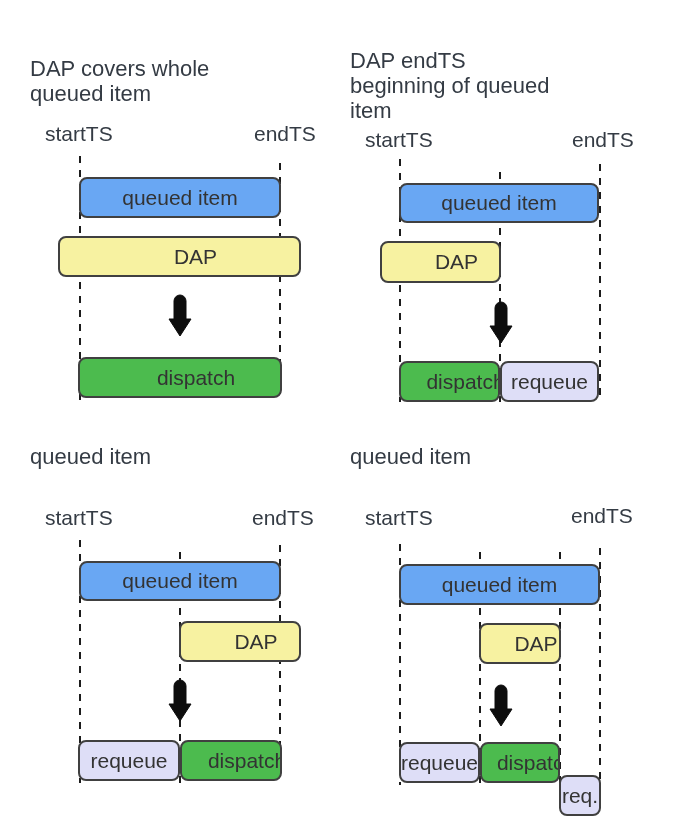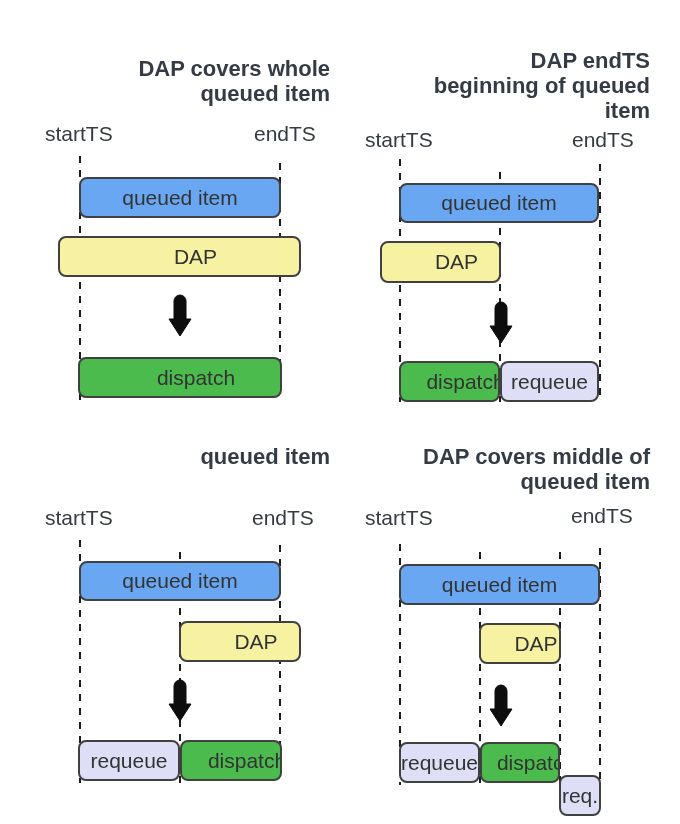--- a/index.html
+++ b/index.html
@@ -1,21 +1,21 @@
 <!DOCTYPE html>
 <html><head>
 <meta charset="utf-8">
 <style>
   html,body { margin:0; padding:0; background:#ffffff; }
   .canvas {
     position:relative; width:680px; height:824px; background:#ffffff;
     font-family:"Liberation Sans", sans-serif; overflow:hidden;
   }
   .title {
-    position:absolute; text-align:right; font-weight:bold;
+    position:absolute; text-align:left; font-weight:normal;
     font-size:22px; line-height:25px; color:#343b44; white-space:nowrap;
   }
   .title div { white-space:nowrap; }
   .ts-label { position:absolute; font-size:21px; color:#343b44; white-space:nowrap; }
   .dash {
     position:absolute; width:2px;
     background:repeating-linear-gradient(180deg,#1c1c1c 0 7px,transparent 7px 14px);
   }
   .bar {
     position:absolute; box-sizing:border-box;
@@ -97,21 +97,20 @@
   <div class="arrow" style="left:165px; top:678px;">
     <svg viewBox="0 0 30 44">
         <path d="M9 8 a6 6 0 0 1 12 0 V26 H26 L15 43 L4 26 H9 Z"></path>
       </svg>
   </div>
 
   <div class="bar requeue" style="left:78px; top:740px; width:102px; height:41px;">requeue</div>
   <div class="bar dispatch" style="left:180px; top:740px; width:102px; height:41px;">dispatch</div>
 
   <div class="title" style="left:350px; top:444px; width:300px;">
-    <div>DAP covers middle of</div>
     <div>queued item</div>
   </div>
   <div class="ts-label" style="left:365px; top:506px;">startTS</div>
   <div class="ts-label" style="left:571px; top:504px;">endTS</div>
 
   <div class="dash" style="left:399px; top:544px; height:241px;"></div>
   <div class="dash" style="left:479px; top:552px; height:233px;"></div>
   <div class="dash" style="left:559px; top:552px; height:233px;"></div>
   <div class="dash" style="left:599px; top:548px; height:237px;"></div>
 

